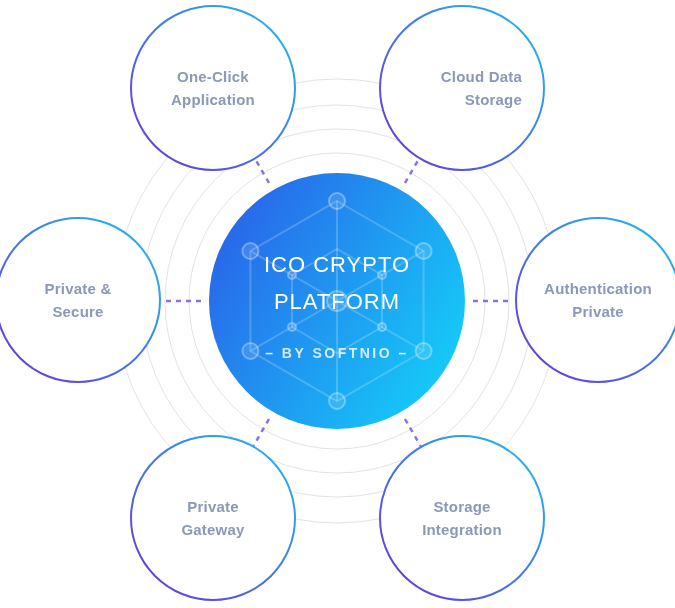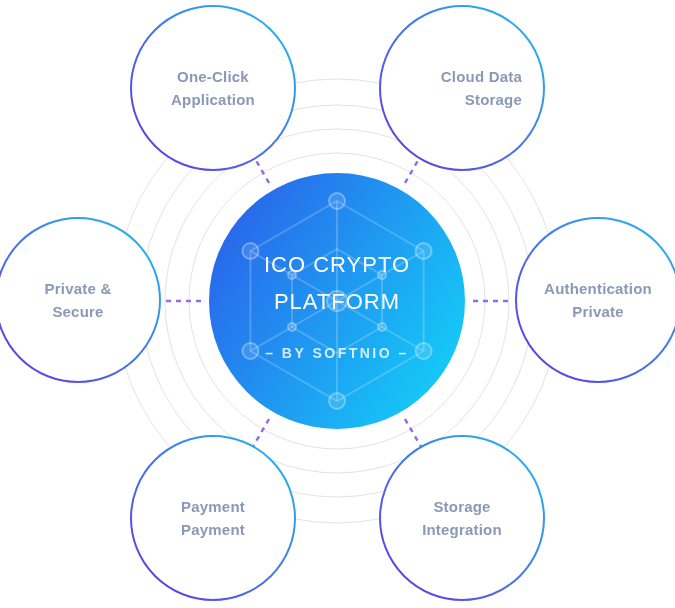--- a/index.html
+++ b/index.html
@@ -119,21 +119,21 @@
         <circle cx="292" cy="275" r="4"></circle>
         <circle cx="292" cy="327" r="4"></circle>
       </g>
     </g>
   </svg>
 
   <div class="node-label" style="left:213px; top:88px;  width:130px;">One-Click Application</div>
   <div class="node-label" style="left:462px; top:88px;  width:120px;text-align:right;">Cloud Data Storage</div>
   <div class="node-label" style="left:78px;  top:300px; width:100px;">Private &amp; Secure</div>
   <div class="node-label" style="left:598px; top:300px; width:150px;">Authentication Private</div>
-  <div class="node-label" style="left:213px; top:518px; width:110px;">Payment Payment</div>
+  <div class="node-label" style="left:213px; top:518px; width:110px;">Private Gateway</div>
   <div class="node-label" style="left:462px; top:518px; width:120px;">Storage Integration</div>
 
   <div class="center-label">
     <div class="center-title">
       <div>ICO CRYPTO</div>
       <div>PLATFORM</div>
     </div>
     <div class="center-subtitle">– BY SOFTNIO –</div>
   </div>
 

